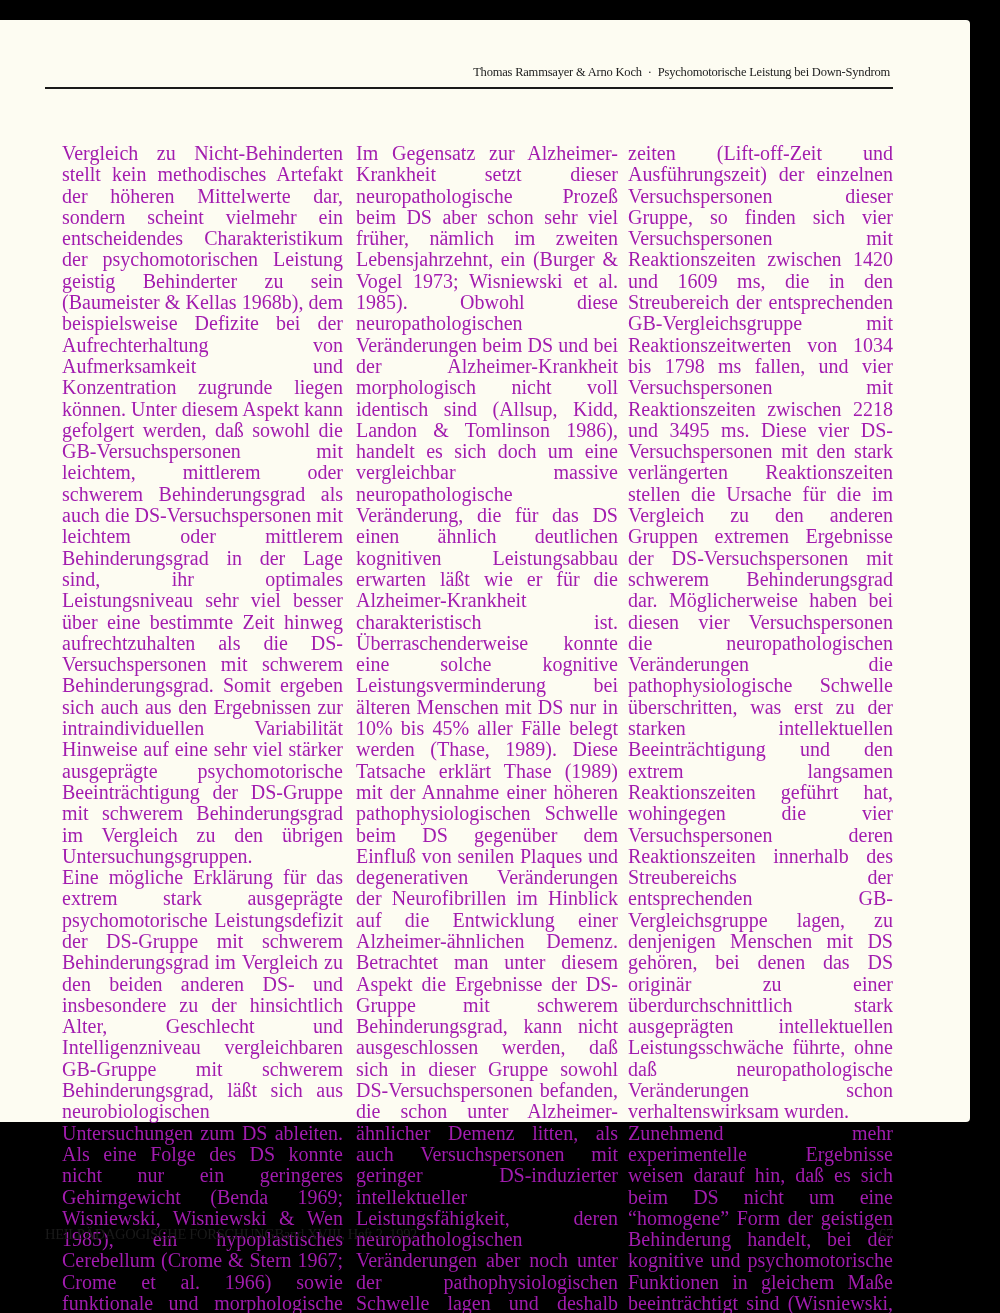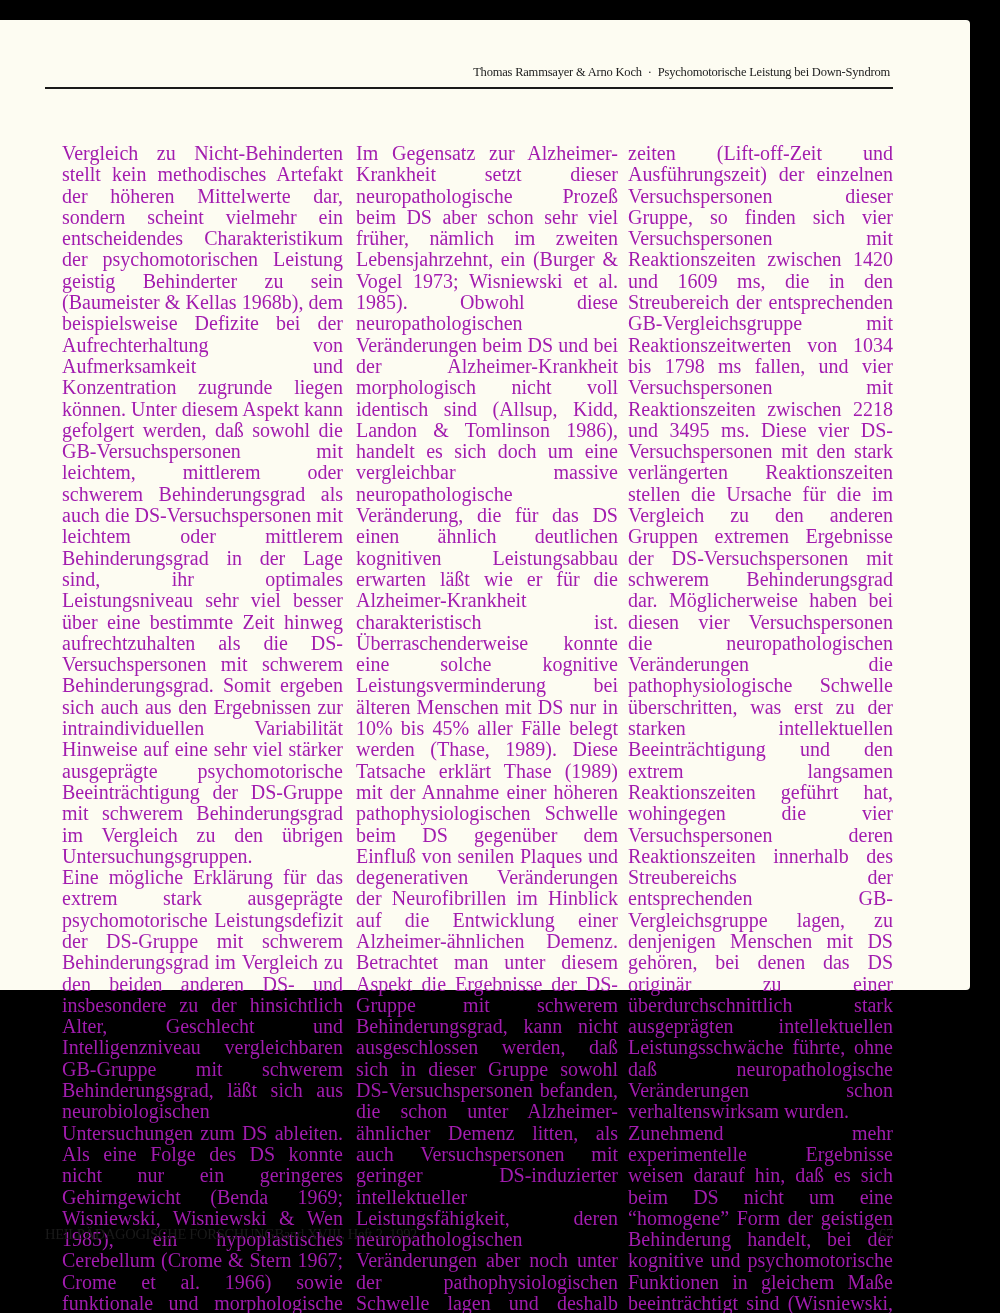--- a/index.html
+++ b/index.html
@@ -1,18 +1,18 @@
 <!DOCTYPE html>
 <html><head>
 <meta charset="utf-8">
 <style>
   html, body { margin: 0; padding: 0; }
   body { width: 1000px; height: 1313px; background: #000; position: relative; overflow: hidden; }
   .page {
-    position: absolute; left: 0; top: 20px; width: 970px; height: 970px;
+    position: absolute; left: 0; top: 20px; width: 970px; height: 1102px;
     background: #fdfcf2; border-radius: 0 4px 4px 0;
   }
   .running-head {
     position: absolute; top: 45px; right: 80px;
     font-family: "Liberation Serif", serif; font-size: 12.5px; color: #222;
     white-space: nowrap; letter-spacing: -0.2px;
   }
   .running-head .sep { margin: 0 6px; }
   .rule { position: absolute; left: 45px; top: 67px; width: 848px; height: 2px; background: #1a1a1a; }
   .col {

